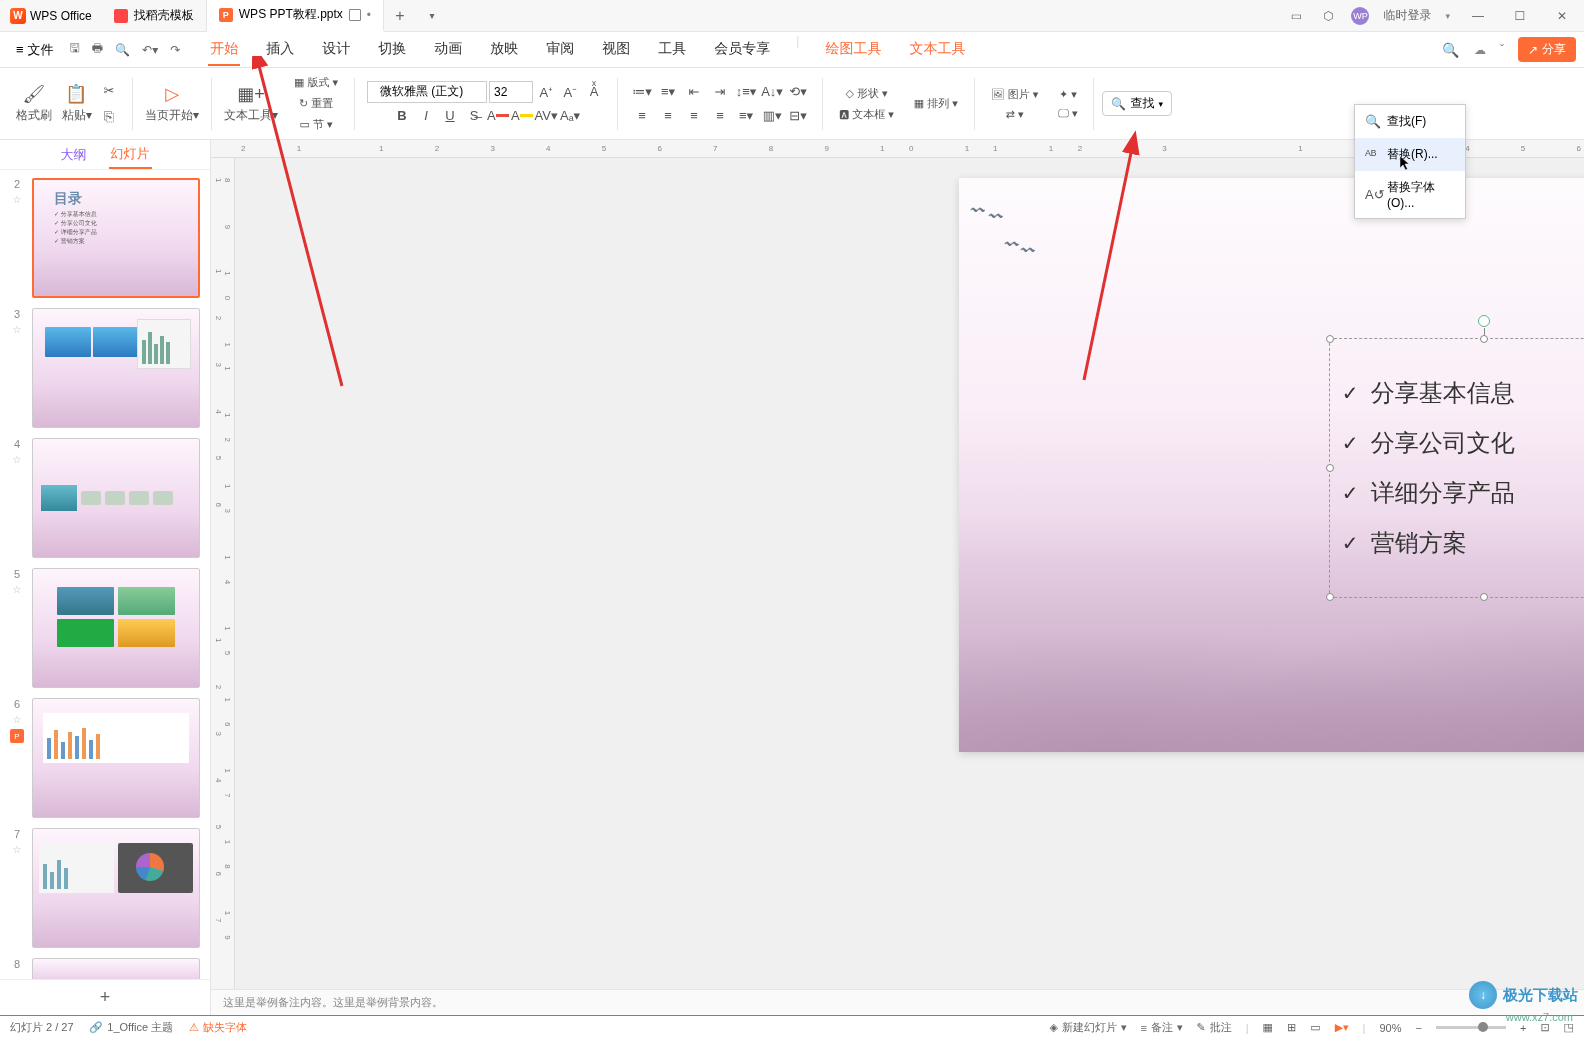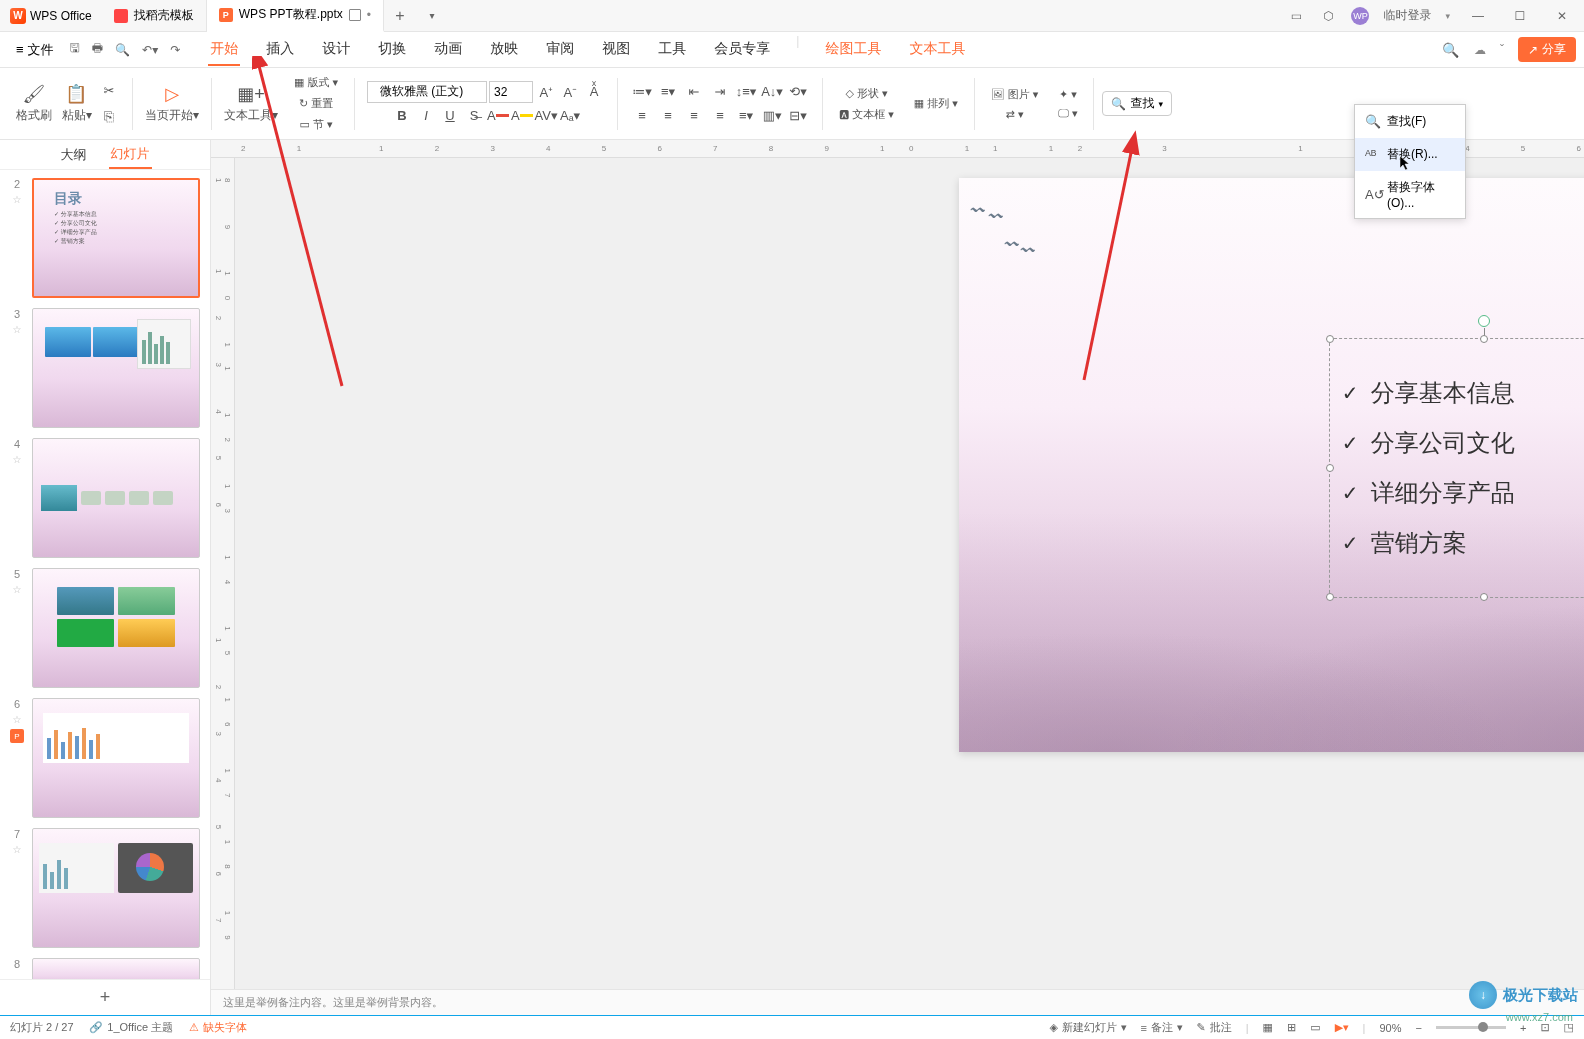--- a/index.html
+++ b/index.html
@@ -64,21 +64,21 @@
 
 .cursor { position:absolute; top:156px; right:168px; font-size:14px; z-index:101; pointer-events:none; }
 
 
 .red-arrow { position:absolute; z-index:50; pointer-events:none; }
 
 
 .workspace { display:flex; height:calc(1039px - 32px - 36px - 72px - 24px); }
 .left-panel { width:220px; border-right:1px solid #e5e5e5; display:flex; flex-direction:column; }
 .lp-tabs { height:30px; display:flex; align-items:center; justify-content:center; gap:20px; border-bottom:1px solid #eee; }
-.lp-tab { font-size:13px; cursor:pointer; padding:4px 2px; color:#404040; }
+.lp-tab { font-size:13px; cursor:pointer; padding:4px 2px; color:#8b5cf6; }
 .lp-tab.active { color:#ff6b35; border-bottom:2px solid #ff6b35; }
 .thumb-list { flex:1; overflow-y:auto; padding:8px 10px; }
 .thumb-item { display:flex; gap:8px; margin-bottom:10px; }
 .thumb-num { width:14px; font-size:11px; color:#888; display:flex; flex-direction:column; align-items:center; gap:4px; }
 .thumb-star { color:#bbb; font-size:10px; }
 .thumb { width:168px; height:120px; border:1px solid #ccc; border-radius:2px; overflow:hidden; position:relative; background:linear-gradient(to bottom,#fef5fc 0%,#f0d8ee 60%,#d9b8d6 100%); }
 .thumb.selected { border:2px solid #ff6b35; }
 .thumb-content { position:absolute; inset:0; padding:6px; font-size:8px; }
 .add-slide { height:36px; display:flex; align-items:center; justify-content:center; cursor:pointer; color:#666; font-size:18px; border-top:1px solid #eee; }
 

